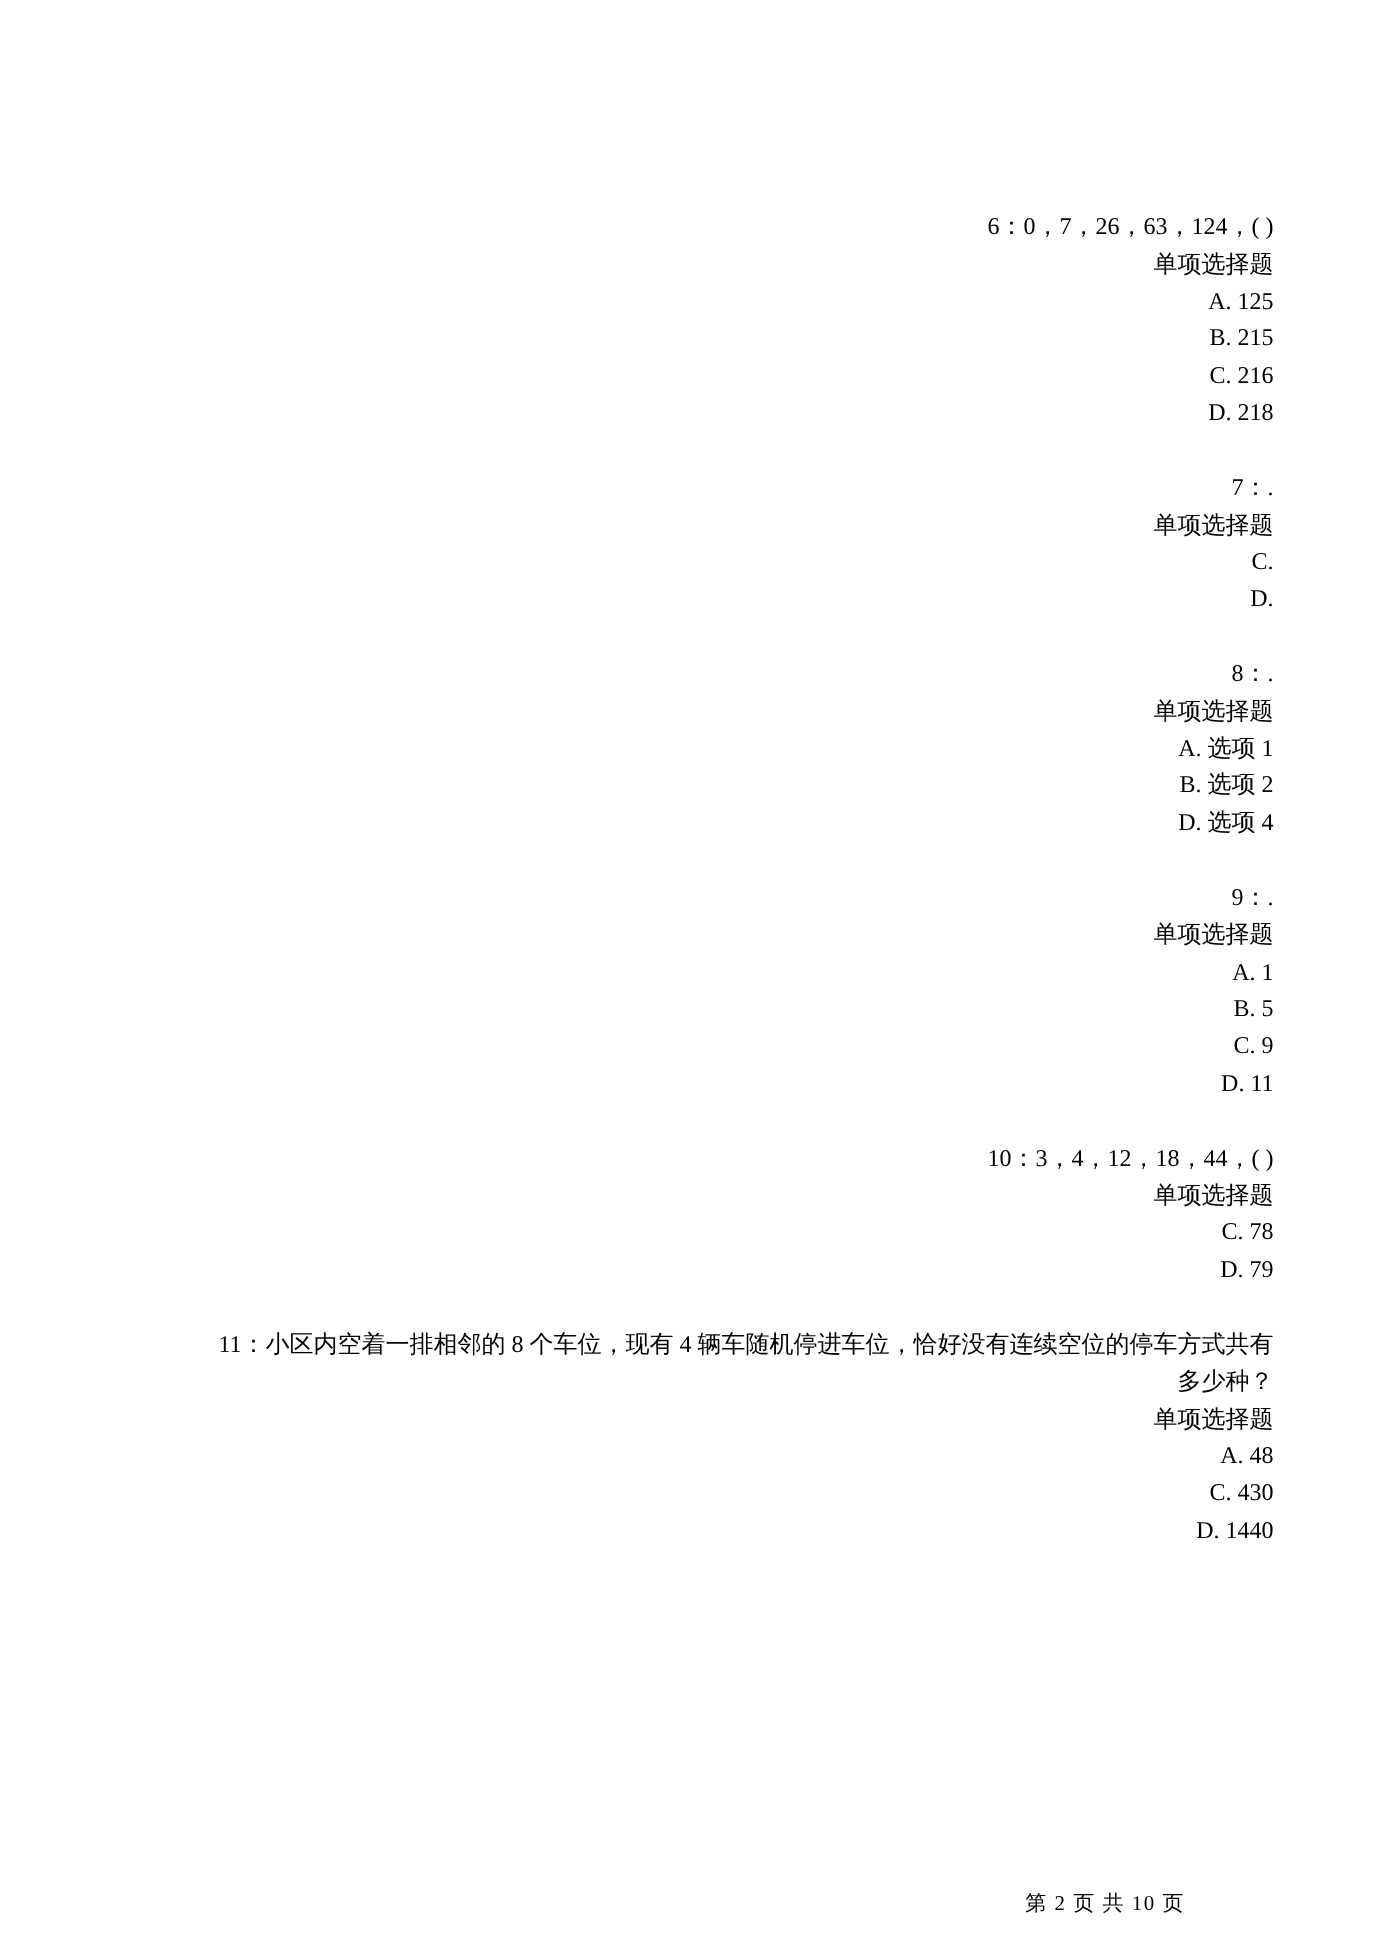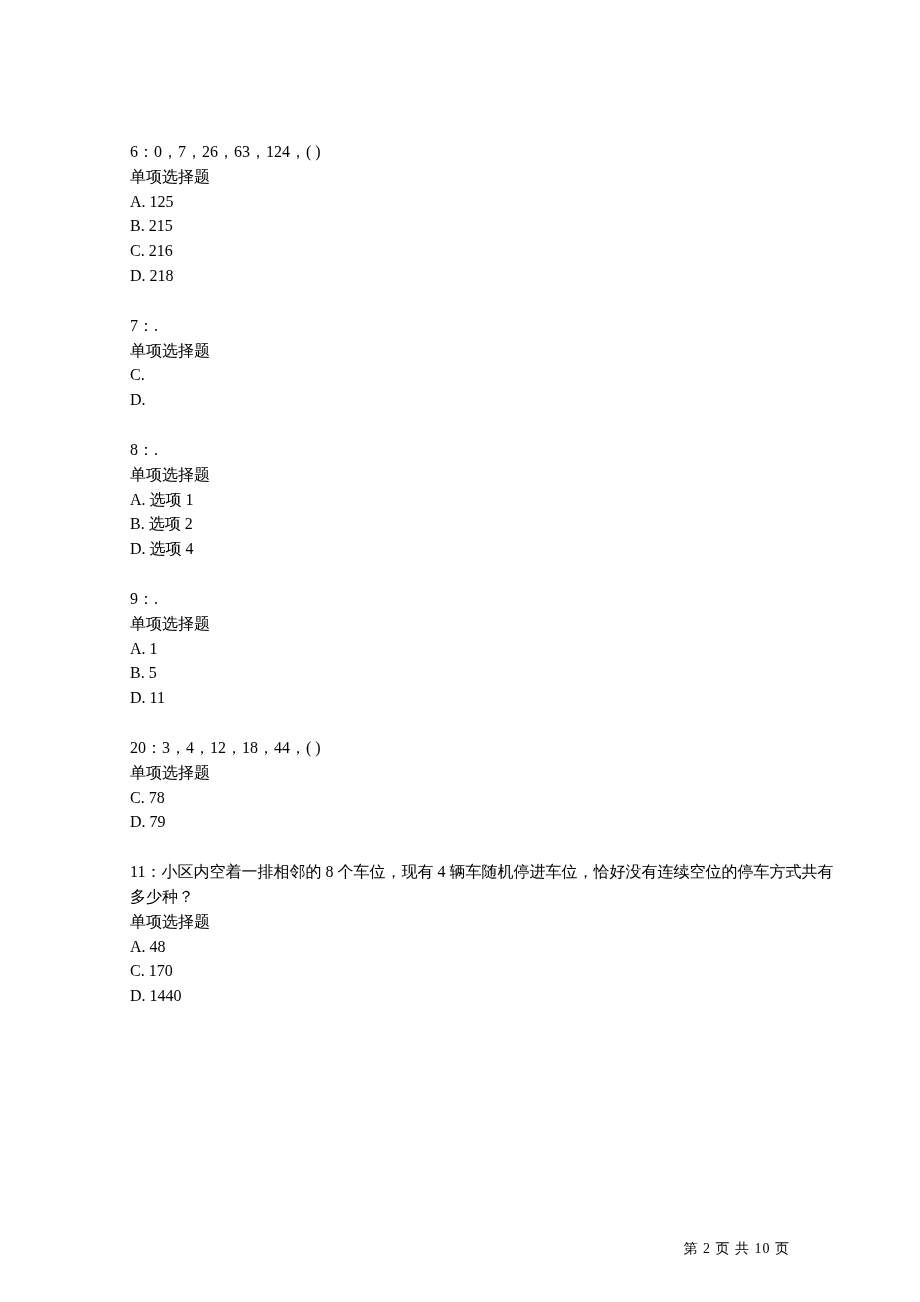--- a/index.html
+++ b/index.html
@@ -10,36 +10,37 @@
     font-size: 16px;
     color: #000;
     width: 920px;
     height: 1302px;
     position: relative;
     box-sizing: border-box;
   }
   .page {
     padding: 140px 71px 0 130px;
     line-height: 1.55;
+    text-align: right;
   }
   .question {
     margin-bottom: 25px;
   }
   .q-text {
     margin: 0;
   }
   .q-type {
     margin: 0;
   }
   .q-opt {
     margin: 0;
   }
   .footer {
     position: absolute;
-    bottom: 44px;
+    bottom: 24px;
     right: 130px;
     font-size: 14px;
     letter-spacing: 1px;
   }
 </style>
 </head>
 <body>
 
 <div class="page">
   <div class="question">
@@ -64,32 +65,33 @@
     <p class="q-opt">A.  选项 1</p>
     <p class="q-opt">B.  选项 2</p>
     <p class="q-opt">D.  选项 4</p>
   </div>
 
   <div class="question">
     <p class="q-text"><span>9</span>：<span>.</span></p>
     <p class="q-type">单项选择题</p>
     <p class="q-opt">A.  1</p>
     <p class="q-opt">B.  5</p>
+    <p class="q-opt">C.  9</p>
     <p class="q-opt">D.  11</p>
   </div>
 
   <div class="question">
-    <p class="q-text"><span>20</span>：<span>3，4，12，18，44，(  )</span></p>
+    <p class="q-text"><span>10</span>：<span>3，4，12，18，44，(  )</span></p>
     <p class="q-type">单项选择题</p>
     <p class="q-opt">C.  78</p>
     <p class="q-opt">D.  79</p>
   </div>
 
   <div class="question">
     <p class="q-text"><span>11</span>：<span>小区内空着一排相邻的 8 个车位，现有 4 辆车随机停进车位，恰好没有连续空位的停车方式共有多少种？</span></p>
     <p class="q-type">单项选择题</p>
     <p class="q-opt">A.  48</p>
-    <p class="q-opt">C.  170</p>
+    <p class="q-opt">C.  430</p>
     <p class="q-opt">D.  1440</p>
   </div>
 </div>
 
 <div class="footer">第 2 页 共 10 页</div>
 
 </body></html>

